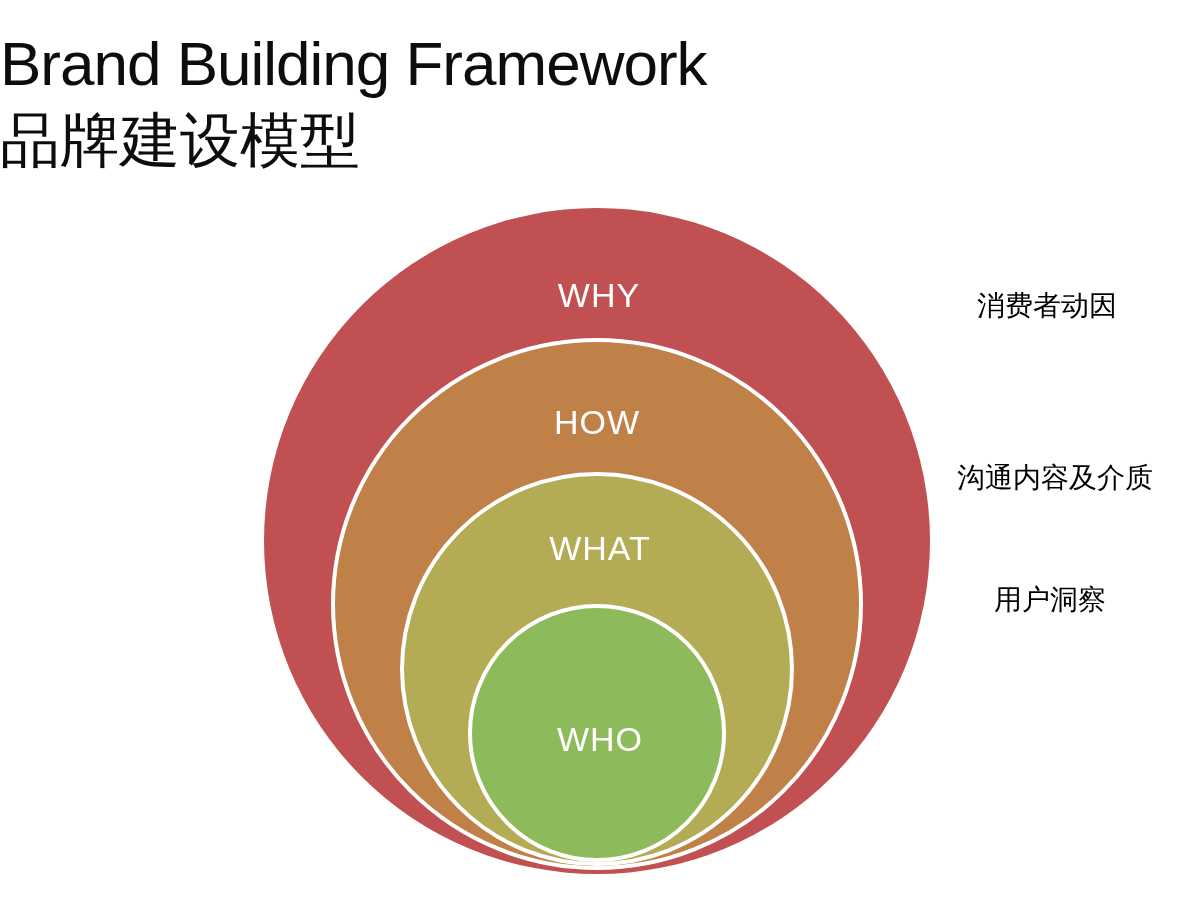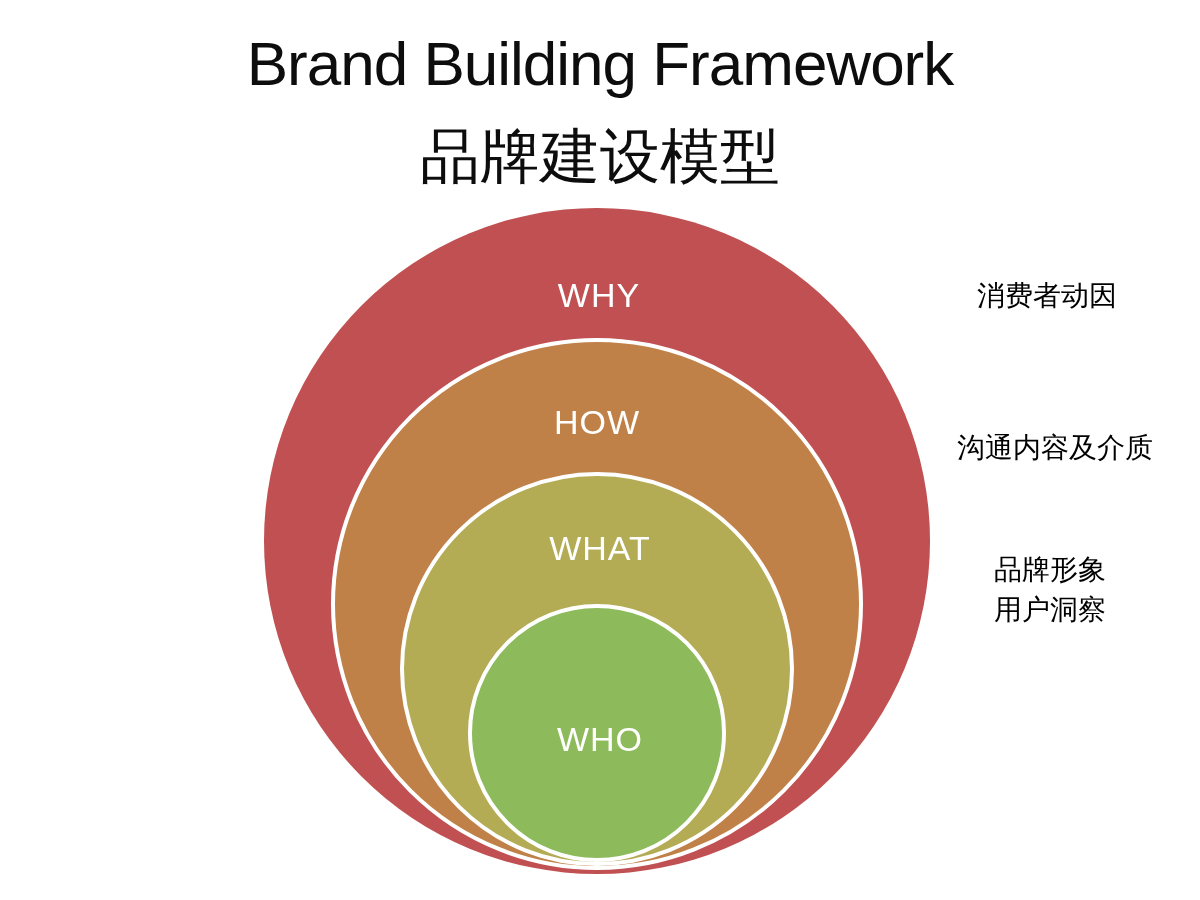--- a/index.html
+++ b/index.html
@@ -15,33 +15,32 @@
     position: relative;
     width: 1200px;
     height: 900px;
     background: #ffffff;
   }
   .title-block {
     position: absolute;
     top: 28px;
     left: 0;
     width: 1200px;
-    text-align: center;
   }
   .title-en {
     margin: 0;
     font-family: "Liberation Sans", "DejaVu Sans", sans-serif;
     font-weight: 400;
     font-size: 62px;
     line-height: 72px;
     letter-spacing: -1px;
     color: #0d0d0d;
   }
   .title-zh {
-    margin: 16px;
+    margin: 0;
     font-family: "Liberation Serif", "DejaVu Serif", serif;
     font-weight: 400;
     font-size: 60px;
     line-height: 82px;
     color: #0d0d0d;
   }
   .diagram-svg {
     position: absolute;
     left: 0;
     top: 0;
@@ -57,21 +56,21 @@
   .annotation {
     position: absolute;
     transform: translate(-50%, -50%);
     font-family: "Liberation Serif", "DejaVu Serif", serif;
     font-size: 28px;
     line-height: 40px;
     color: #000000;
     text-align: center;
     white-space: nowrap;
   }
-  .annotation span { display: block; }
+  .annotation span { display: block; margin-top: 20px; }
 </style>
 </head>
 <body>
 
 <div class="slide">
 
   <div class="title-block">
     <h1 class="title-en">Brand Building Framework</h1>
     <h2 class="title-zh">品牌建设模型</h2>
   </div>
@@ -89,23 +88,22 @@
     <text class="circle-label" x="599" y="307" text-anchor="middle">WHY</text>
     <text class="circle-label" x="597" y="434" text-anchor="middle">HOW</text>
     <text class="circle-label" x="600" y="560" text-anchor="middle">WHAT</text>
     <text class="circle-label" x="600" y="751" text-anchor="middle">WHO</text>
   </svg>
 
   <div class="annotation" style="left:1047px; top:296px;">
     <span>消费者动因</span>
   </div>
 
-  <div class="annotation" style="left:1055px; top:448px;">
+  <div class="annotation" style="left:1055px; top:468px;">
     <span>沟通内容及介质</span>
   </div>
 
   <div class="annotation" style="left:1050px; top:590px;">
-    <span>品牌形象</span>
     <span>用户洞察</span>
   </div>
 
 
 </div>
 
 </body></html>

